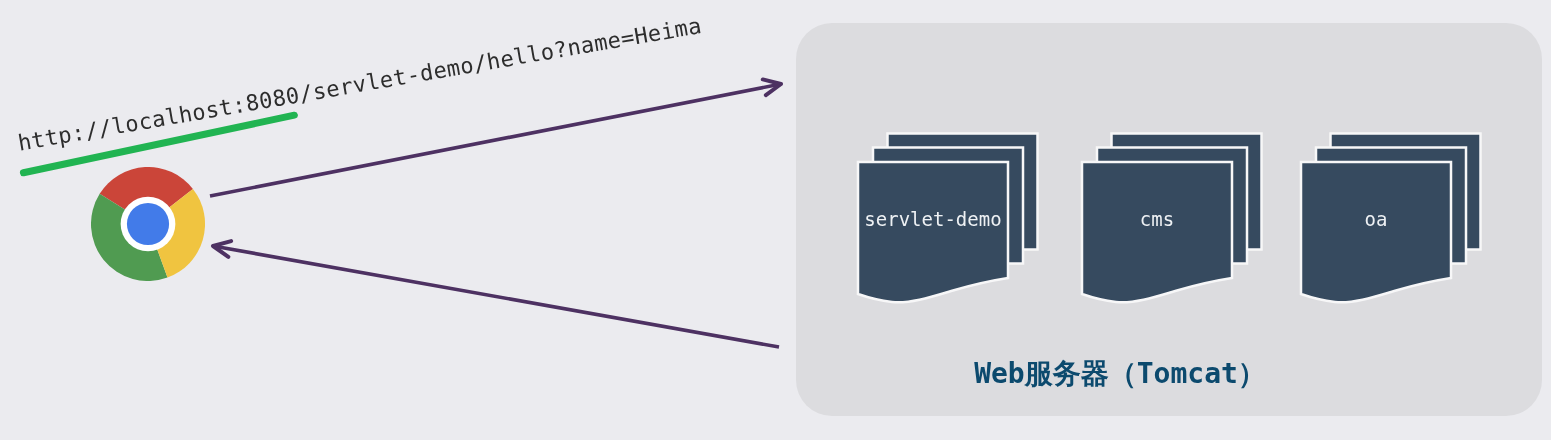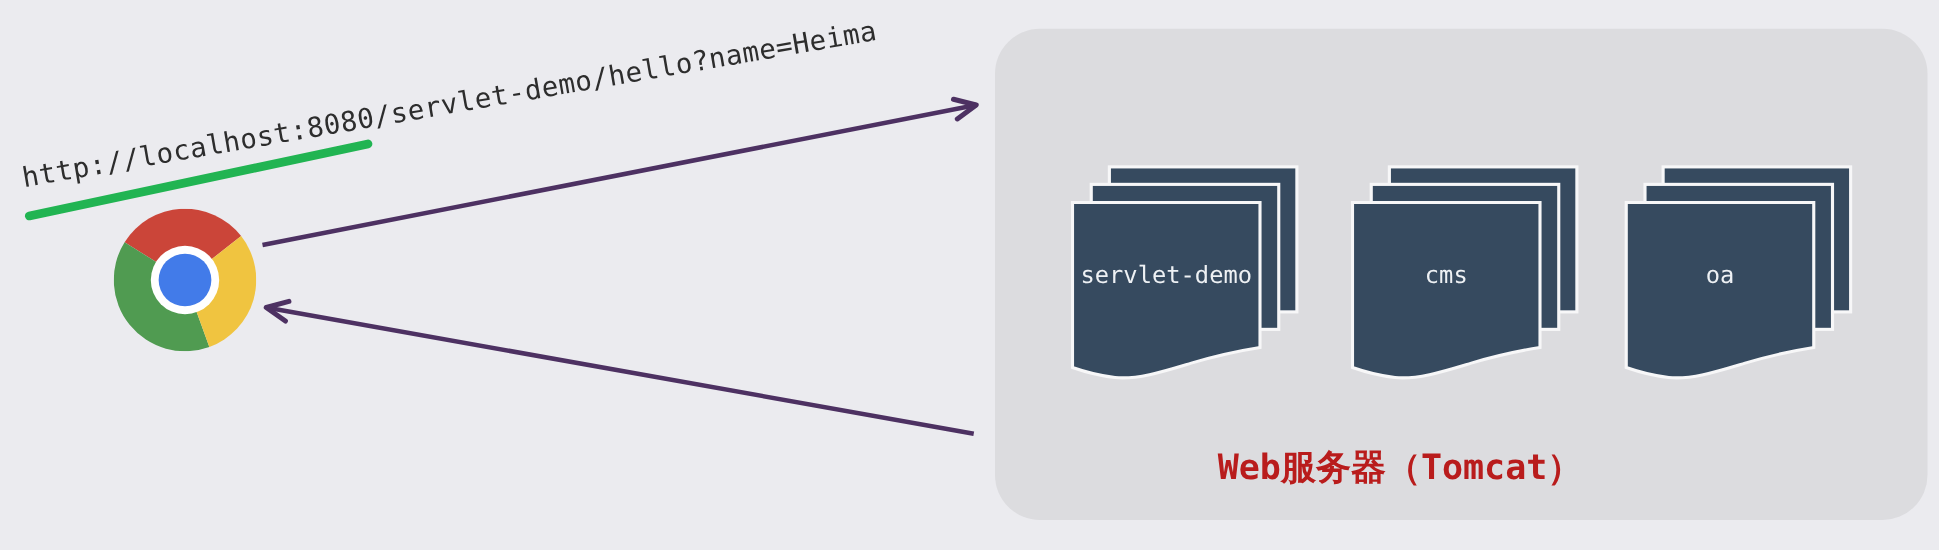--- a/index.html
+++ b/index.html
@@ -83,21 +83,21 @@
   }
 
   .server-label {
     left: 796px;
     top: 355px;
     width: 648px;
     text-align: center;
     font-family: "DejaVu Sans Mono", "Liberation Mono", monospace;
     font-weight: bold;
     font-size: 28px;
-    color: #b91c1c;
+    color: #0c4a6e;
   }
 </style>
 </head>
 <body>
 
 <div class="abs panel"></div>
 
 <svg class="abs arrows-layer" viewBox="0 0 1551 440" xmlns="http://www.w3.org/2000/svg">
   <defs>
     <marker id="head" viewBox="0 0 24 24" markerWidth="24" markerHeight="24" markerUnits="userSpaceOnUse" refX="21" refY="12" orient="auto">

